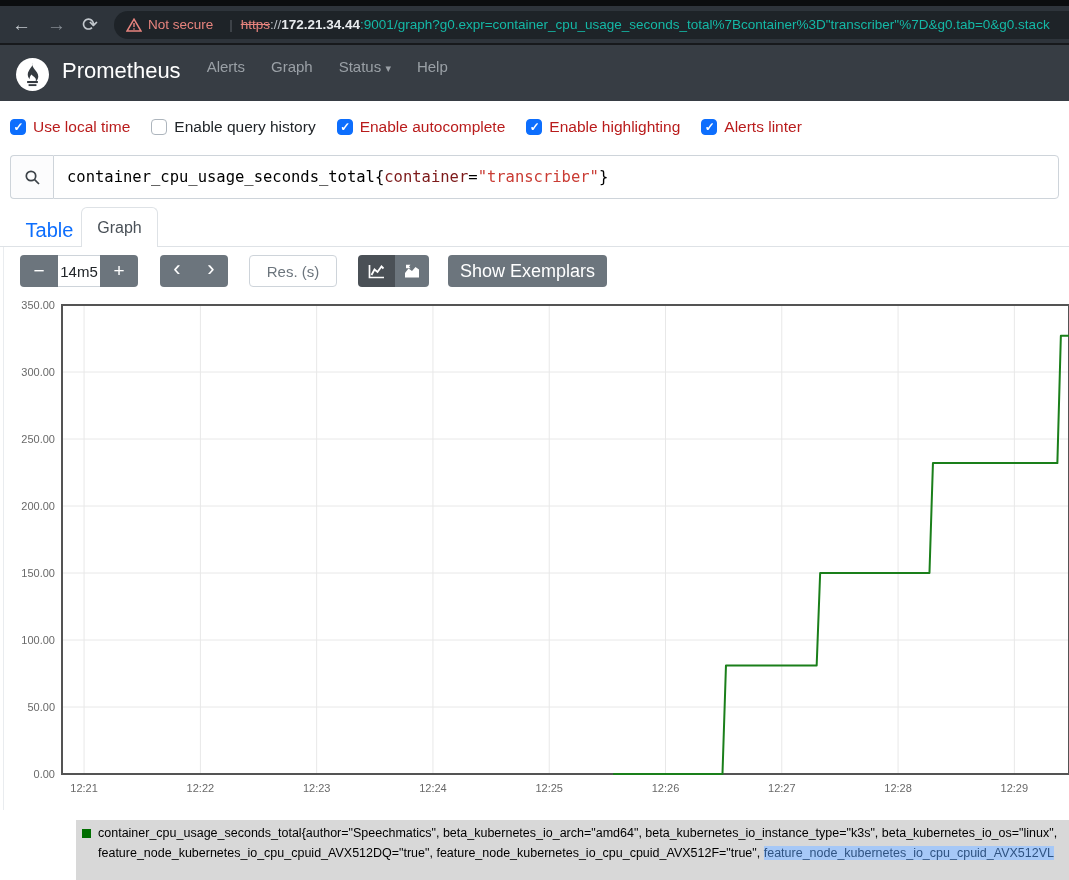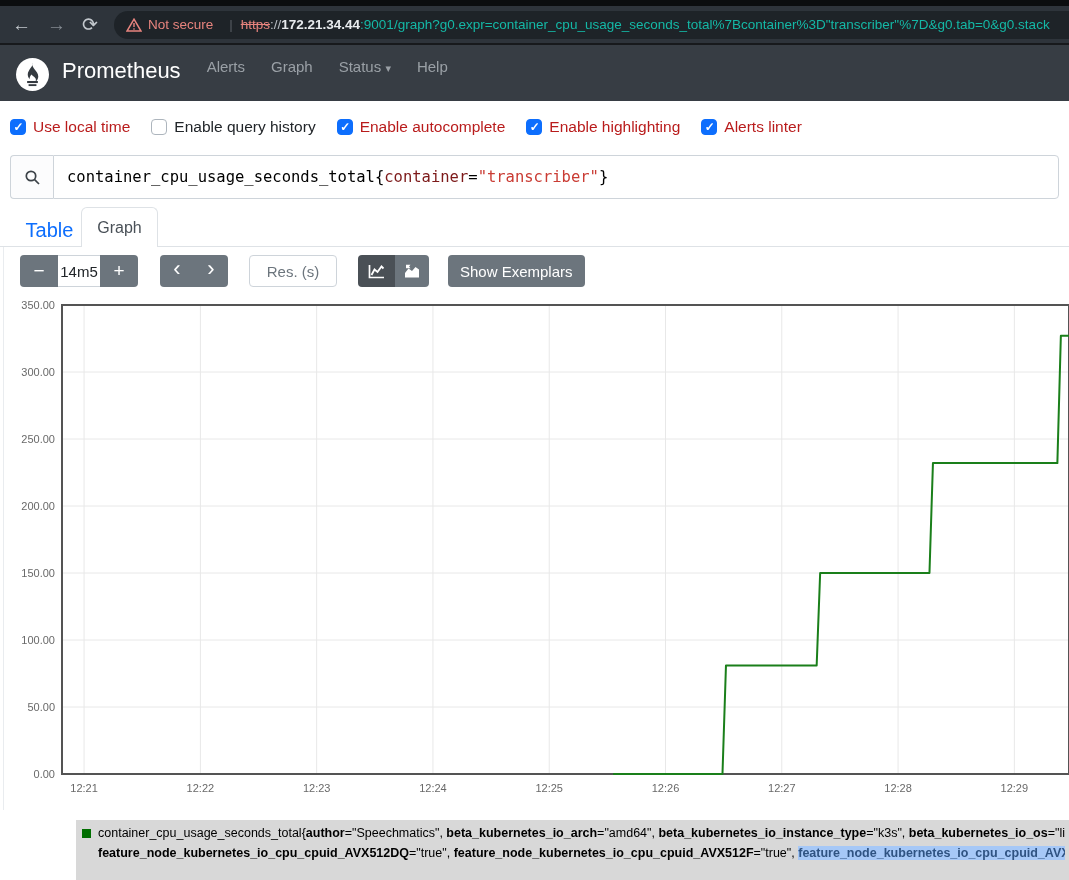--- a/index.html
+++ b/index.html
@@ -74,32 +74,32 @@
   .chev     { width:34px; font-size:22px; padding-bottom:4px; }
   .date-box { width:201px; height:32px; border-top:1px solid #ced4da; border-bottom:1px solid #ced4da;
               background:#fff; display:flex; align-items:center; justify-content:center;
               font-size:15px; color:#212529; position:relative; padding-right:24px; }
   .date-x   { position:absolute; right:9px; top:4px; color:#6c757d; font-size:19px; cursor:pointer; }
   .res-input{ width:88px; height:32px; border:1px solid #ced4da; border-radius:4px; text-align:center;
               font-size:15px; font-family:inherit; color:#212529; }
   .res-input::placeholder { color:#6c757d; }
   .toggle1  { width:37px; }
   .toggle2  { width:34px; }
-  .exemplars{ padding:0 12px; font-size:15px; border-radius:4px; }
+  .exemplars{ padding:0 12px; font-size:18px; border-radius:4px; }
   .sp22 { margin-left:22px; } .sp21 { margin-left:21px; } .sp19 { margin-left:19px; }
 
   
   .chart-wrap { position:absolute; top:295px; left:0; width:1069px; height:510px; }
 
   
   .legend { position:absolute; top:820px; left:76px; right:0; bottom:0; background:#d8d8d8;
             padding:3px 4px 0 22px; font-size:12.5px; line-height:20px; color:#000; }
   .legend-swatch { position:absolute; left:6px; top:9px; width:9px; height:9px; }
   .legend-line   { white-space:nowrap; overflow:hidden; }
-  .legend .b  { font-weight:bold;margin-top:32px; }
+  .legend .b  { font-weight:normal;margin-top:32px; }
   .legend .hl { background:#a6c8f7; color:#2f5382; }
 </style>
 </head>
 <body>
 
 <div class="browser-top"></div>
 <div class="browser-bar">
   <span class="nav-btn">←</span>
   <span class="nav-btn fwd">→</span>
   <span class="nav-btn">⟳</span>

